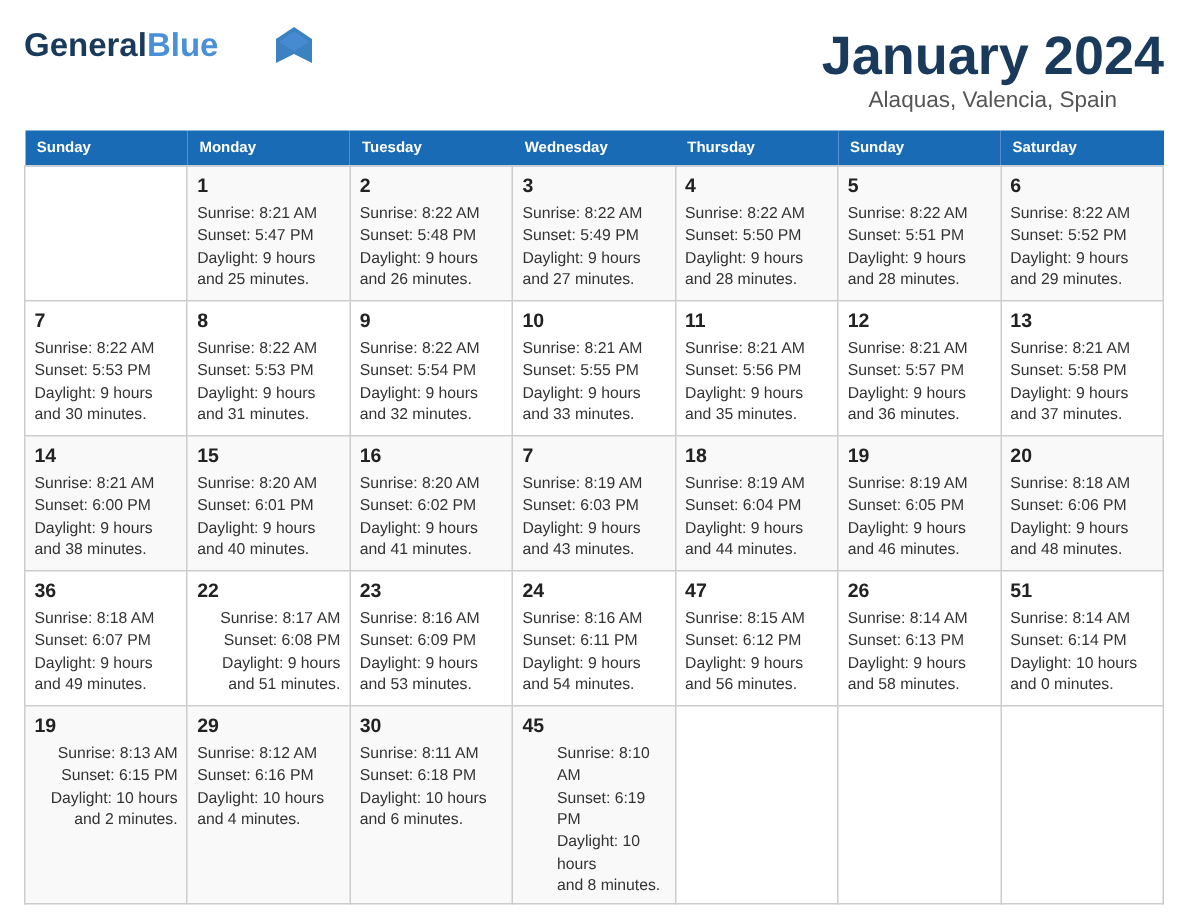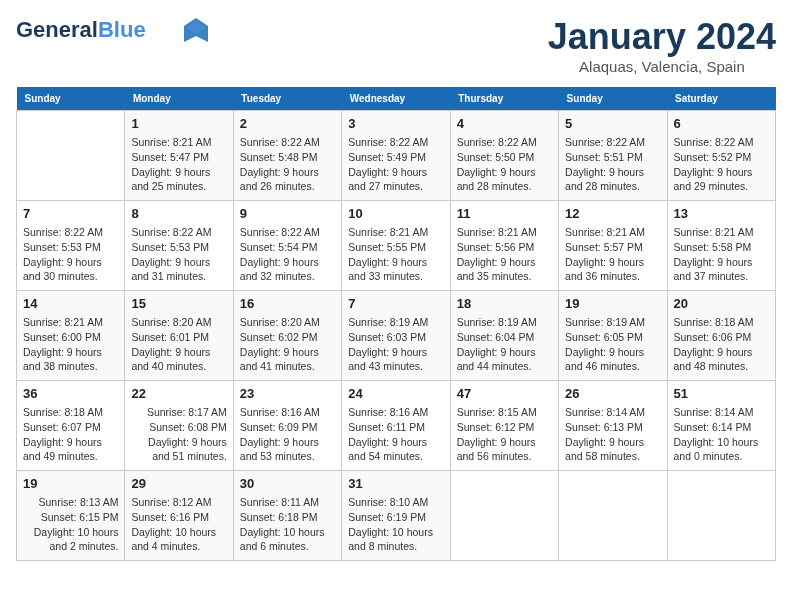--- a/index.html
+++ b/index.html
@@ -335,22 +335,22 @@
 and 4 minutes.</div>
         </td>
         <td>
           <span class="day-number">30</span>
           <div class="cell-content" style="white-space: pre-line;">Sunrise: 8:11 AM
 Sunset: 6:18 PM
 Daylight: 10 hours
 and 6 minutes.</div>
         </td>
         <td>
-          <span class="day-number">31</span>
-          <div class="cell-content" style="white-space: pre-line;">Sunrise: 8:10 AM
+          <span class="day-number">45</span>
+          <div class="cell-content" style="white-space: pre-line; margin-left: 23px;">Sunrise: 8:10 AM
 Sunset: 6:19 PM
 Daylight: 10 hours
 and 8 minutes.</div>
         </td>
         <td class="empty"></td>
         <td class="empty"></td>
         <td class="empty"></td>
       </tr>
     </tbody>
 </table>

